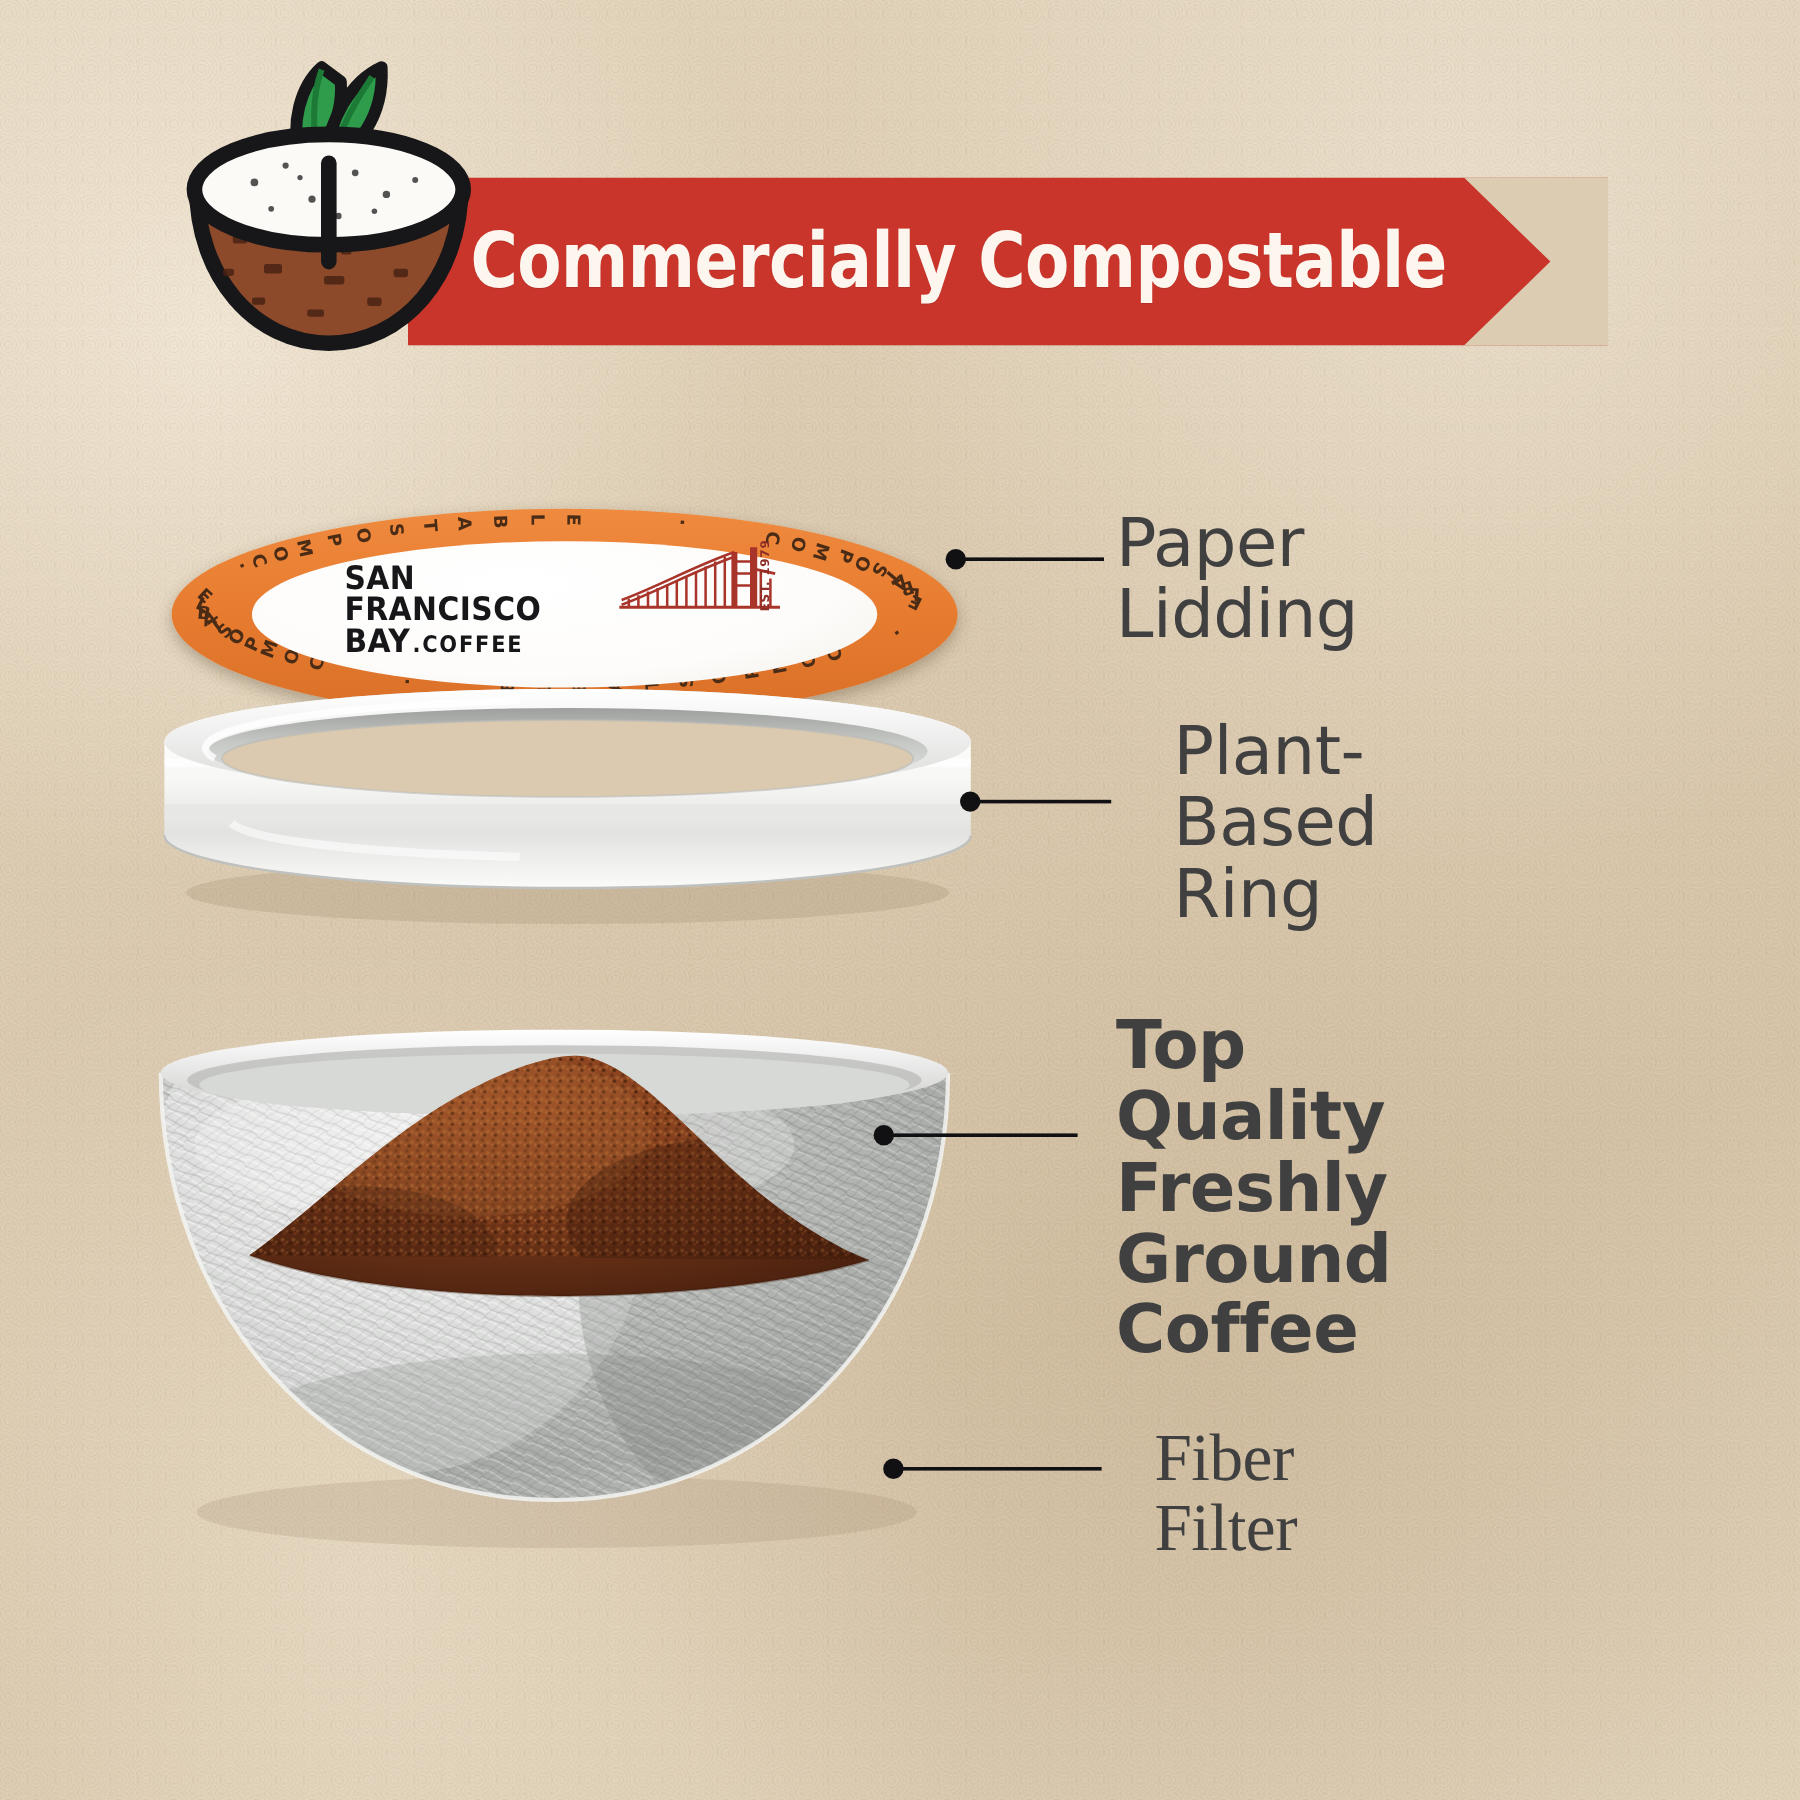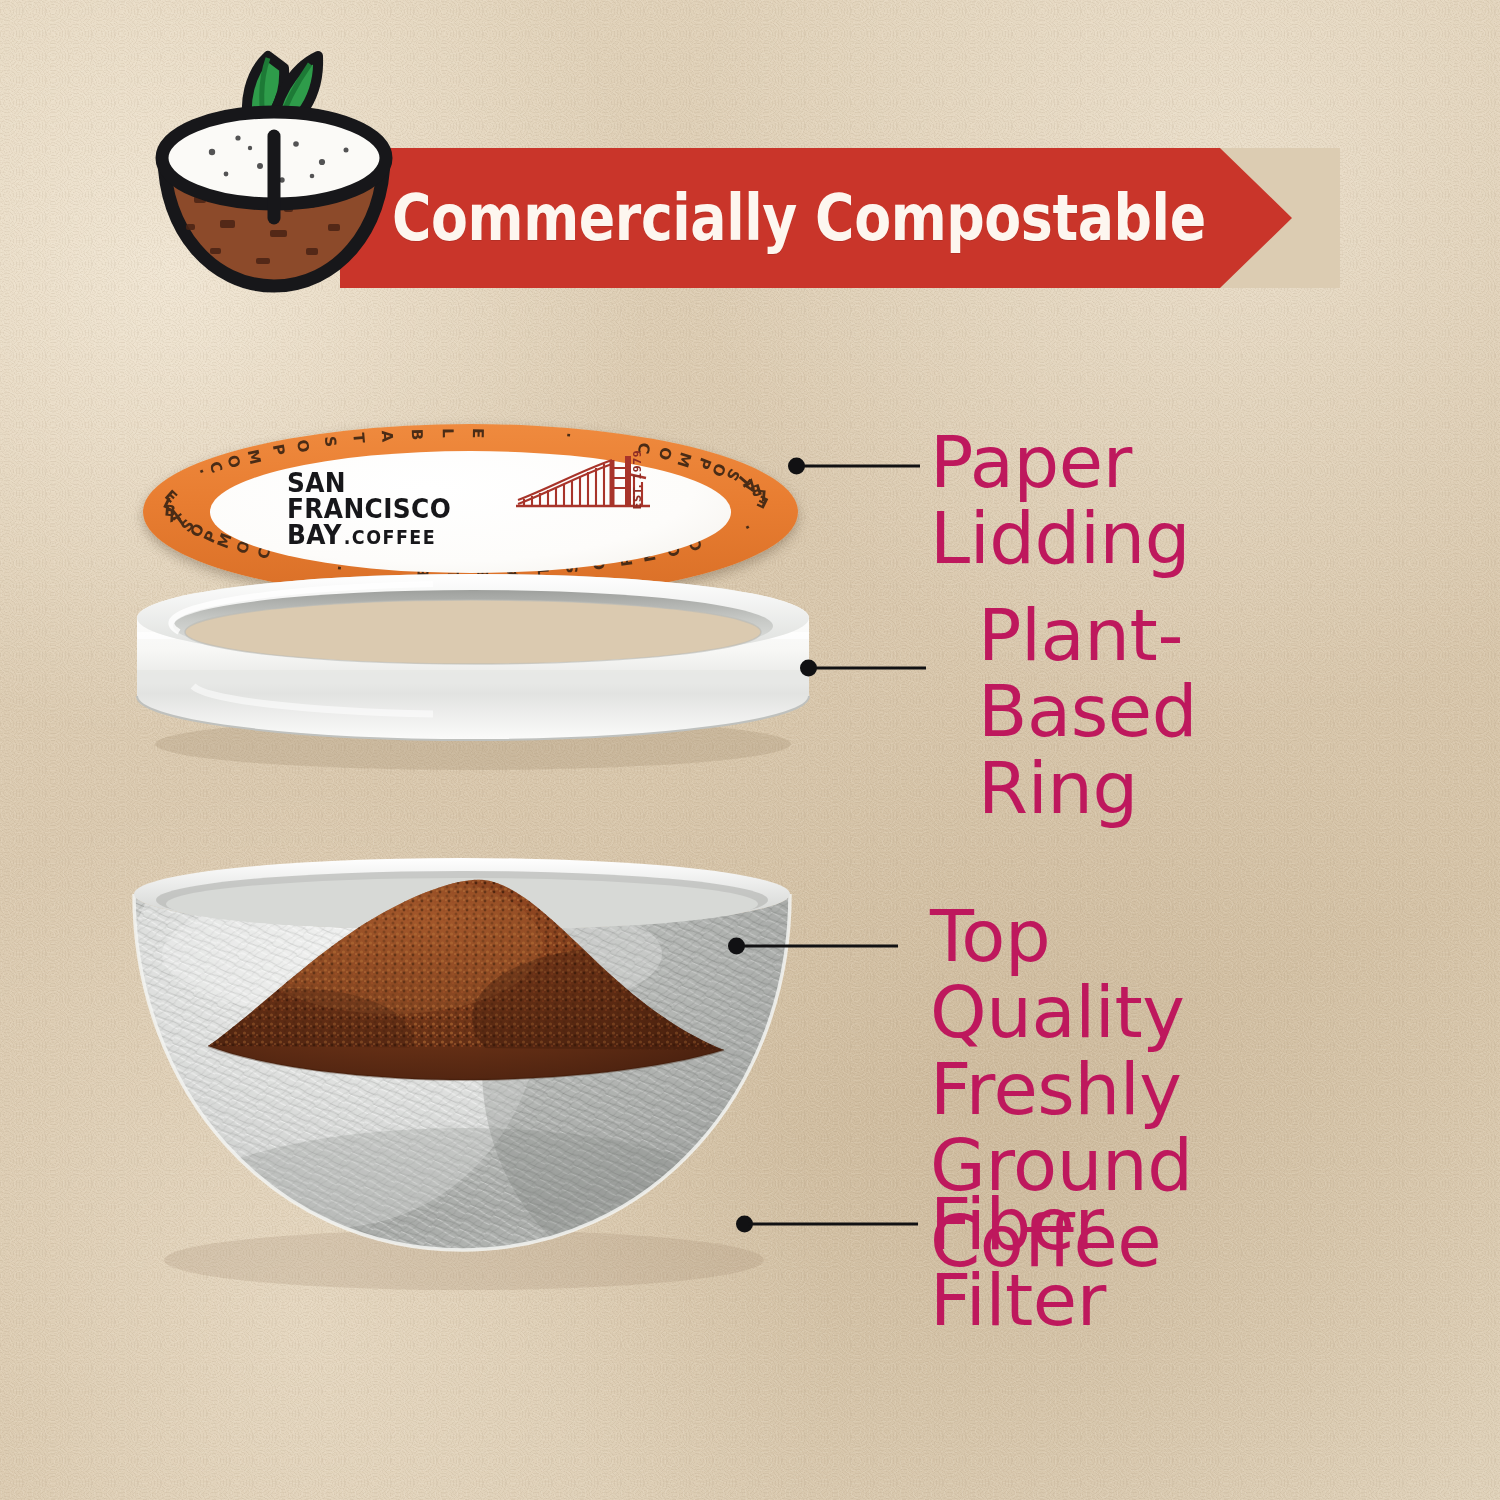--- a/index.html
+++ b/index.html
@@ -114,22 +114,22 @@
     background:#111113;transform:translateY(-50%);
   }
   .lead .line{
     position:absolute;left:12px;top:50%;height:3px;background:#111113;
     transform:translateY(-50%);
   }
   .lbl{
     position:absolute;
     font-family:"DejaVu Sans", sans-serif;
     font-weight:500;
-    color:#be185d;
-    font-size:72px;
+    color:#404040;
+    font-size:56px;
     line-height:1.06;
     letter-spacing:-.4px;
     white-space:pre-line;
   }
 </style>
 </head>
 <body>
 
 <div id="stage">
 
@@ -426,26 +426,26 @@
     </div>
     <div class="lbl" style="left:978px;top:597px;">Plant-Based
 Ring</div>
   </div>
 
   <div class="callout">
     <div class="lead" style="left:728px;top:944px;width:170px;">
       <div class="dot"></div>
       <div class="line" style="width:158px;"></div>
     </div>
-    <div class="lbl" style="left:930px;top:898px;">Top Quality
+    <div class="lbl" style="left:930px;top:842px;font-weight:bold;">Top Quality
 Freshly Ground
 Coffee</div>
   </div>
 
   <div class="callout">
     <div class="lead" style="left:736px;top:1222px;width:182px;">
       <div class="dot"></div>
       <div class="line" style="width:170px;"></div>
     </div>
-    <div class="lbl" style="left:930px;top:1186px;">Fiber Filter</div>
+    <div class="lbl" style="left:962px;top:1186px;font-family:Liberation Serif, serif;">Fiber Filter</div>
   </div>
 
 </div>
 
 </body></html>

